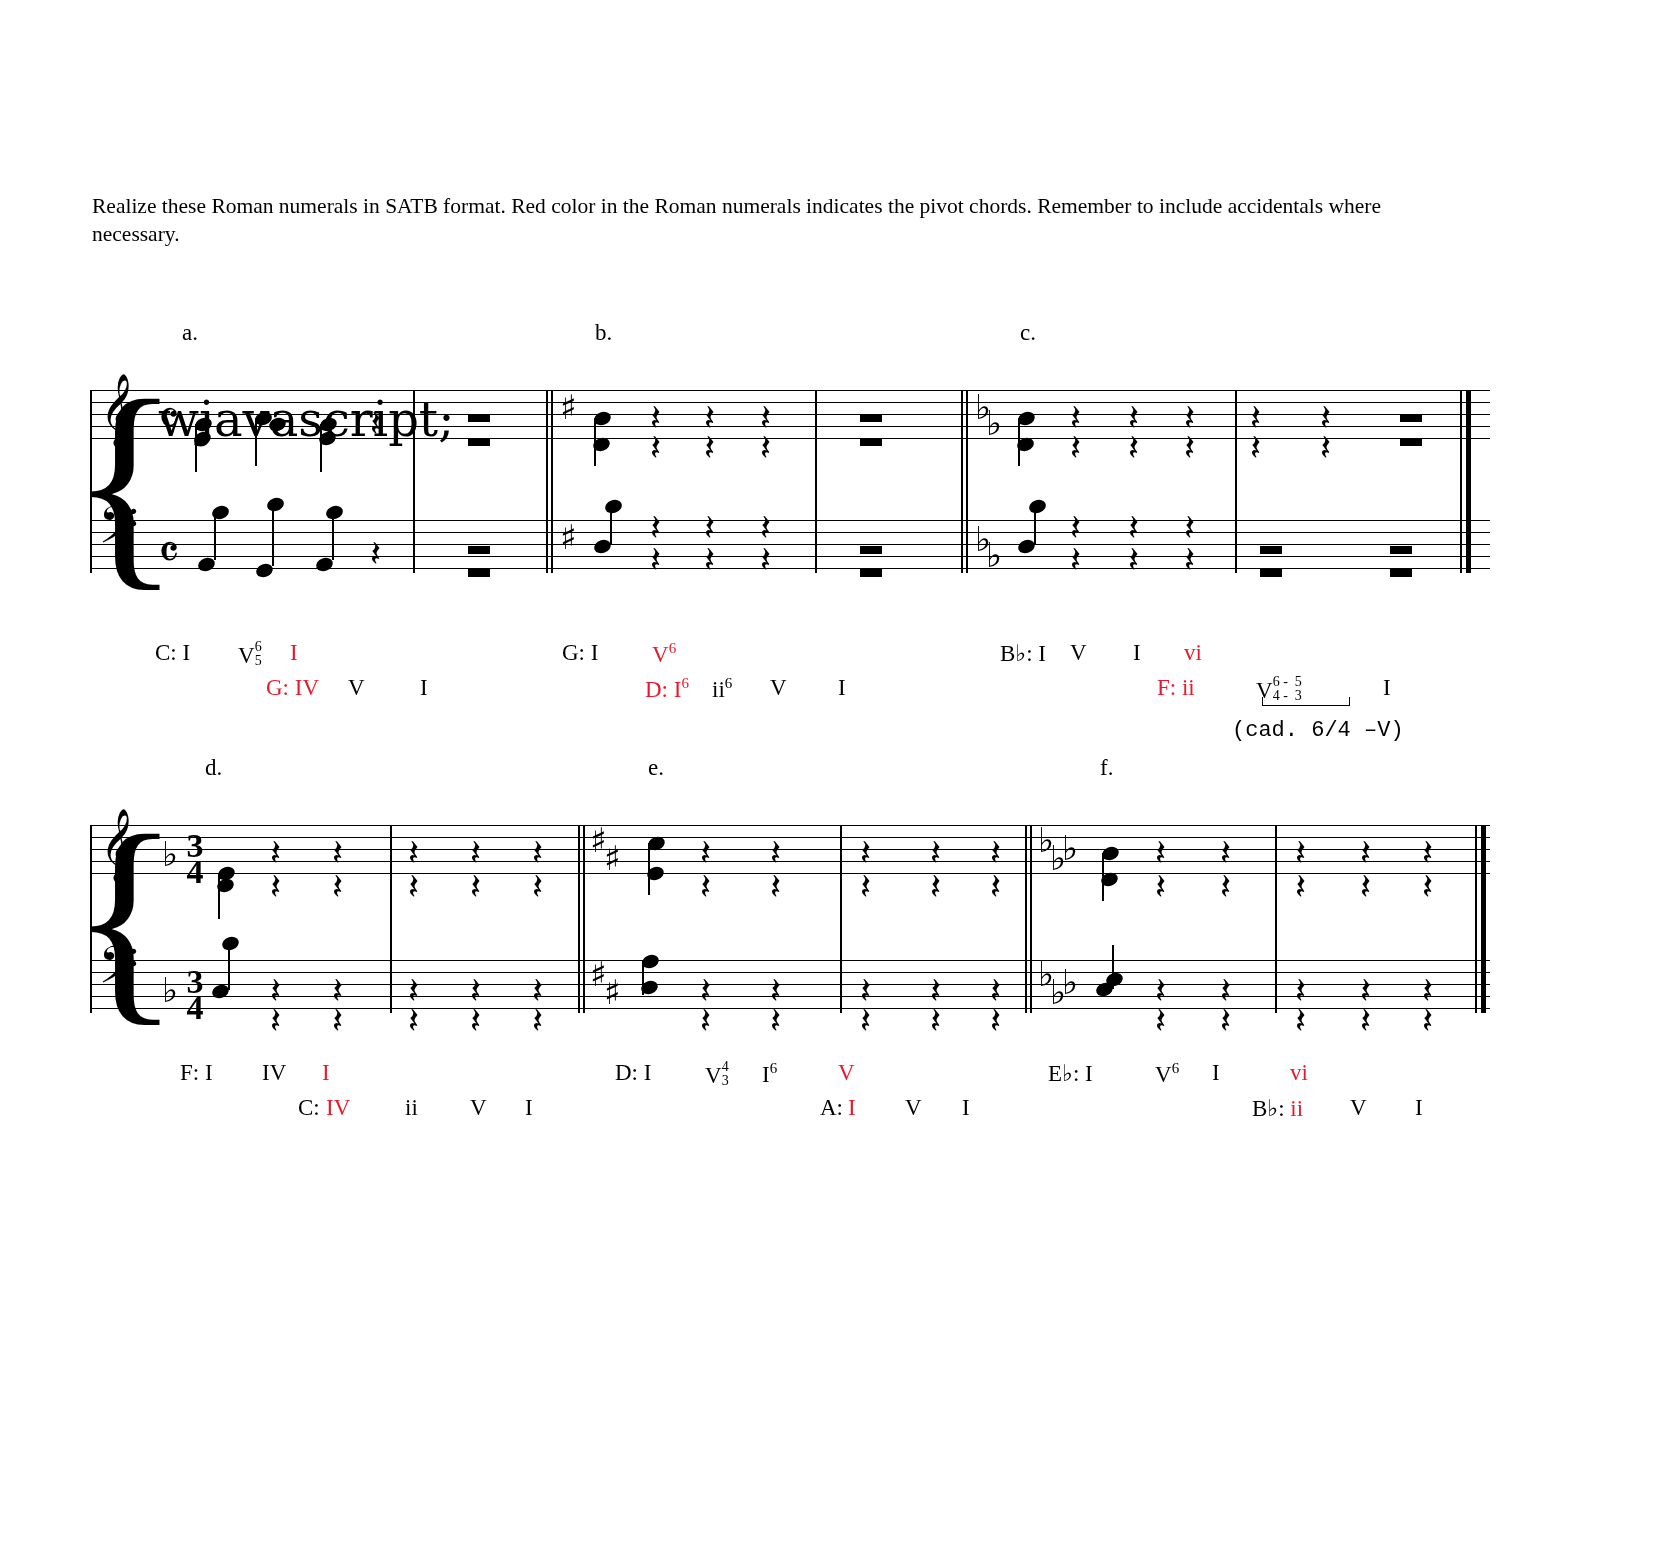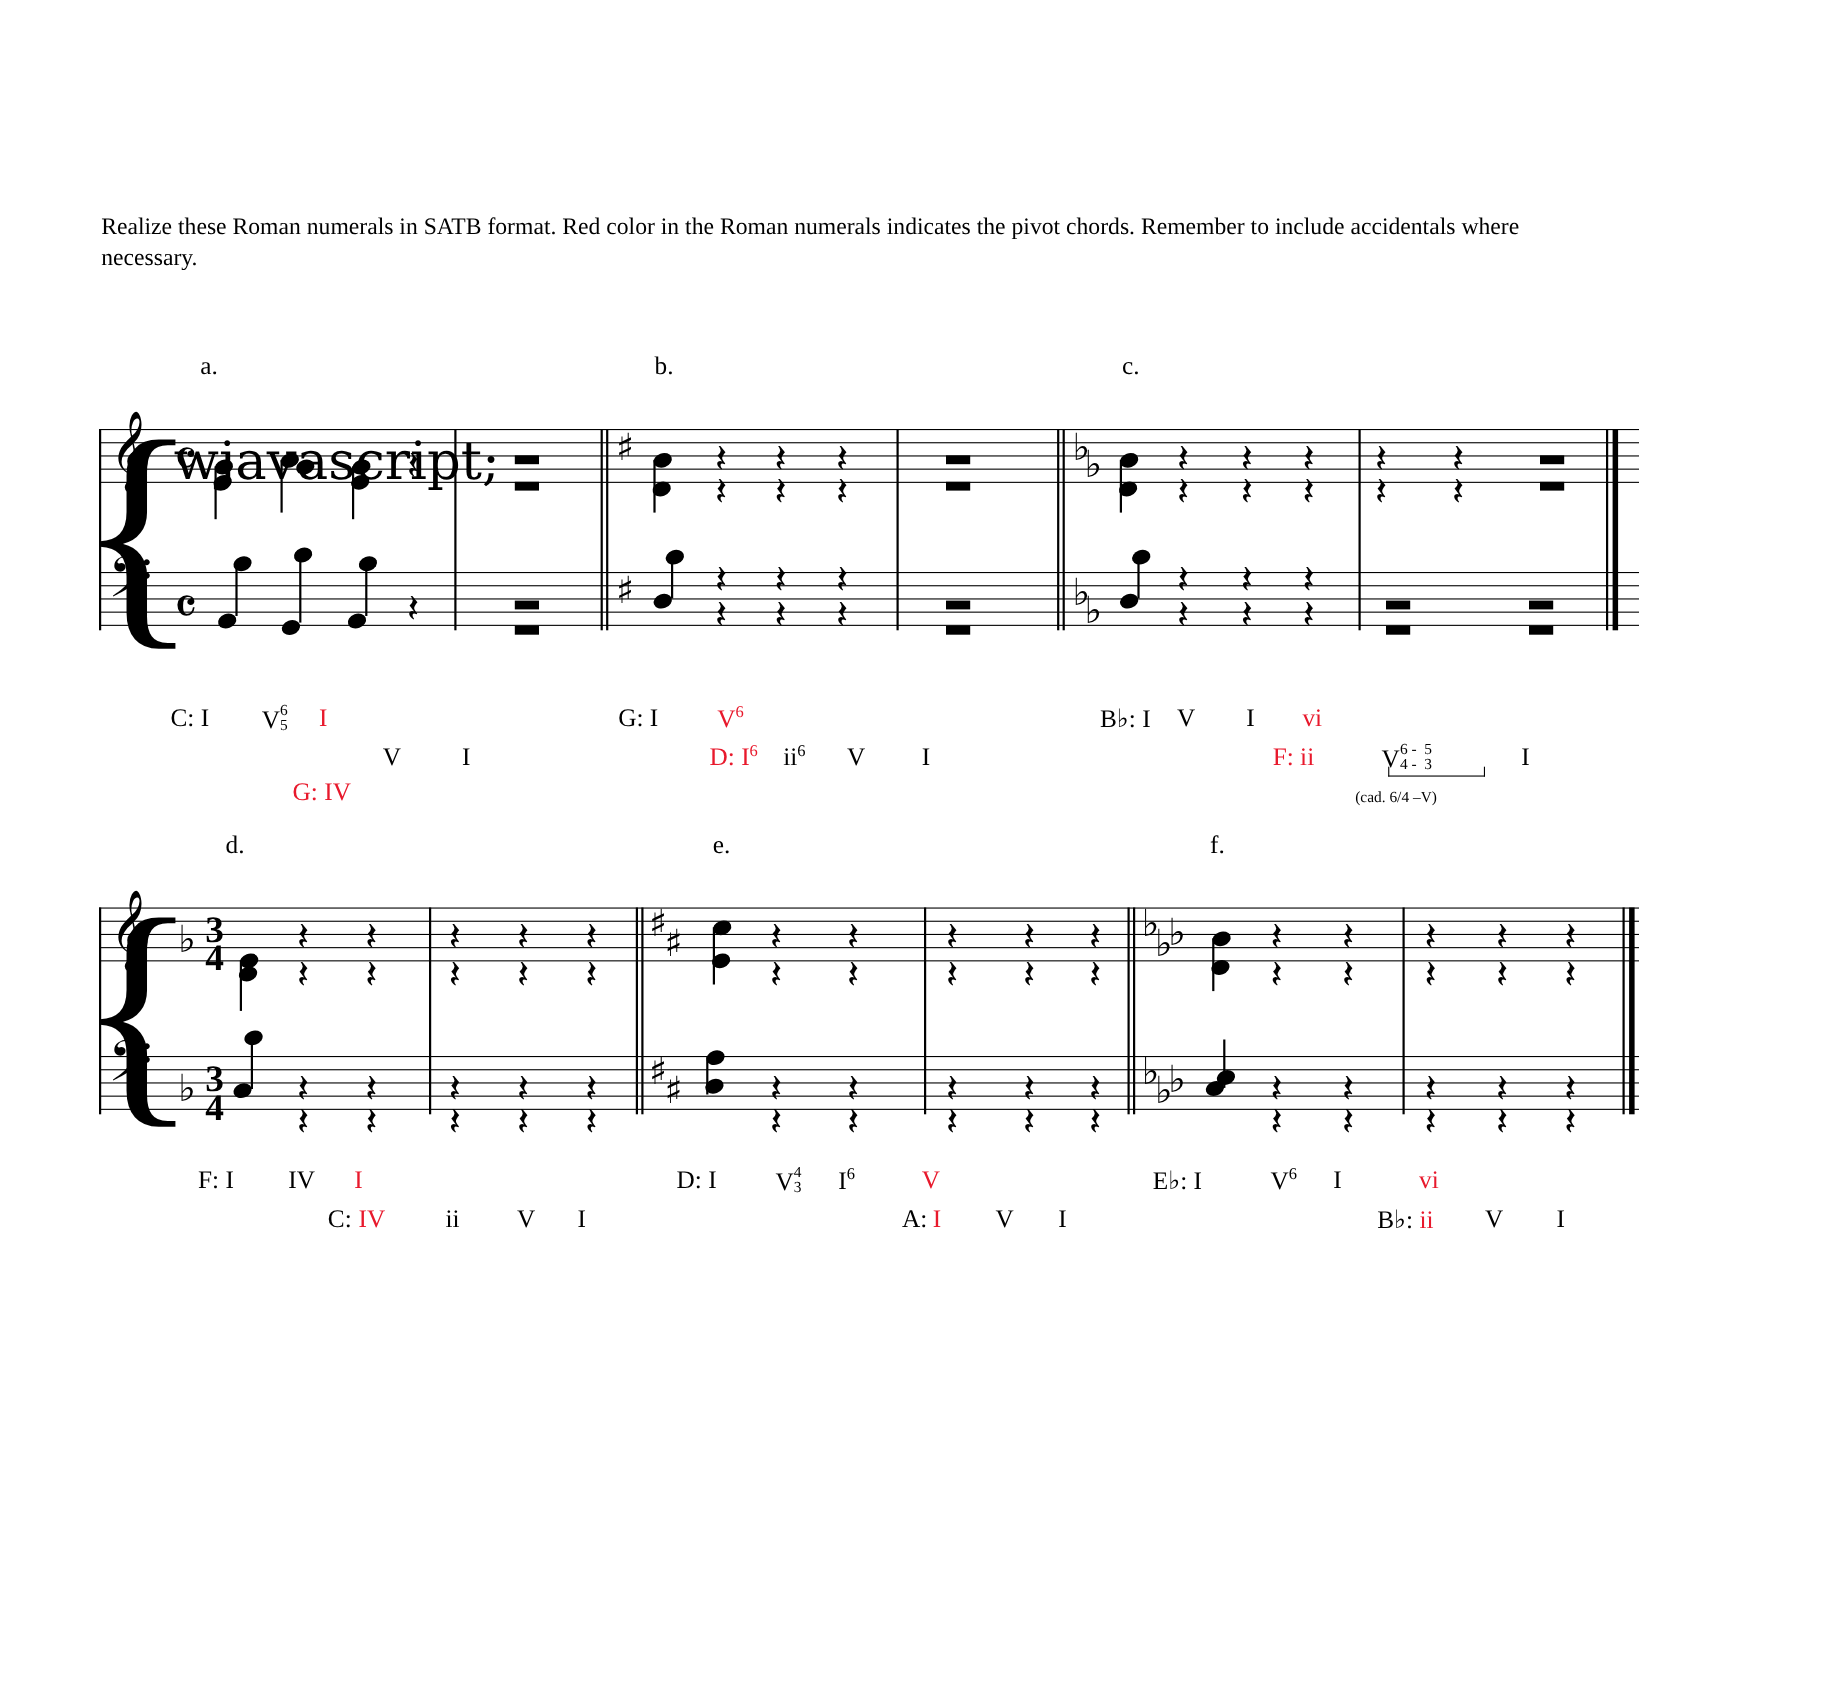--- a/index.html
+++ b/index.html
@@ -189,22 +189,22 @@
   }
   .figstack {
     display: inline-block;
     vertical-align: -2px;
     font-size: 14px;
     line-height: 1.02;
     text-align: left;
   }
   .cadnote {
     position: absolute;
-    font-size: 14px;
-    font-family: Liberation Serif, serif;
+    font-size: 22px;
+    font-family: Liberation Mono, monospace;
   }
   .bracket64 {
     position: absolute;
     border-left: 1.4px solid #000;
     border-right: 1.4px solid #000;
     border-bottom: 1.4px solid #000;
     height: 8px;
   }
 </style>
 </head>
@@ -369,21 +369,21 @@
     <span class="rn" style="left:562px;text-align:right;">G: I</span>
     <span class="rn red" style="left:652px;">V<span class="sup">6</span></span>
 
     <span class="rn" style="left:1000px;">B♭: I</span>
     <span class="rn" style="left:1070px;">V</span>
     <span class="rn" style="left:1133px;">I</span>
     <span class="rn red" style="left:1184px;">vi</span>
   </div>
 
   <div class="analysis" style="top:675px;">
-    <span class="rn red" style="left:266px;margin-top:32px;">G: IV</span>
+    <span class="rn red" style="left:266px;">G: IV</span>
     <span class="rn" style="left:348px;">V</span>
     <span class="rn" style="left:420px;">I</span>
 
     <span class="rn red" style="left:645px;">D: I<span class="sup">6</span></span>
     <span class="rn" style="left:712px;">ii<span class="sup">6</span></span>
     <span class="rn" style="left:770px;">V</span>
     <span class="rn" style="left:838px;">I</span>
 
     <span class="rn red" style="left:1157px;">F: ii</span>
     <span class="rn" style="left:1256px;">V<span class="figstack">6&nbsp;-&nbsp;&nbsp;5<br>4&nbsp;-&nbsp;&nbsp;3</span></span>

